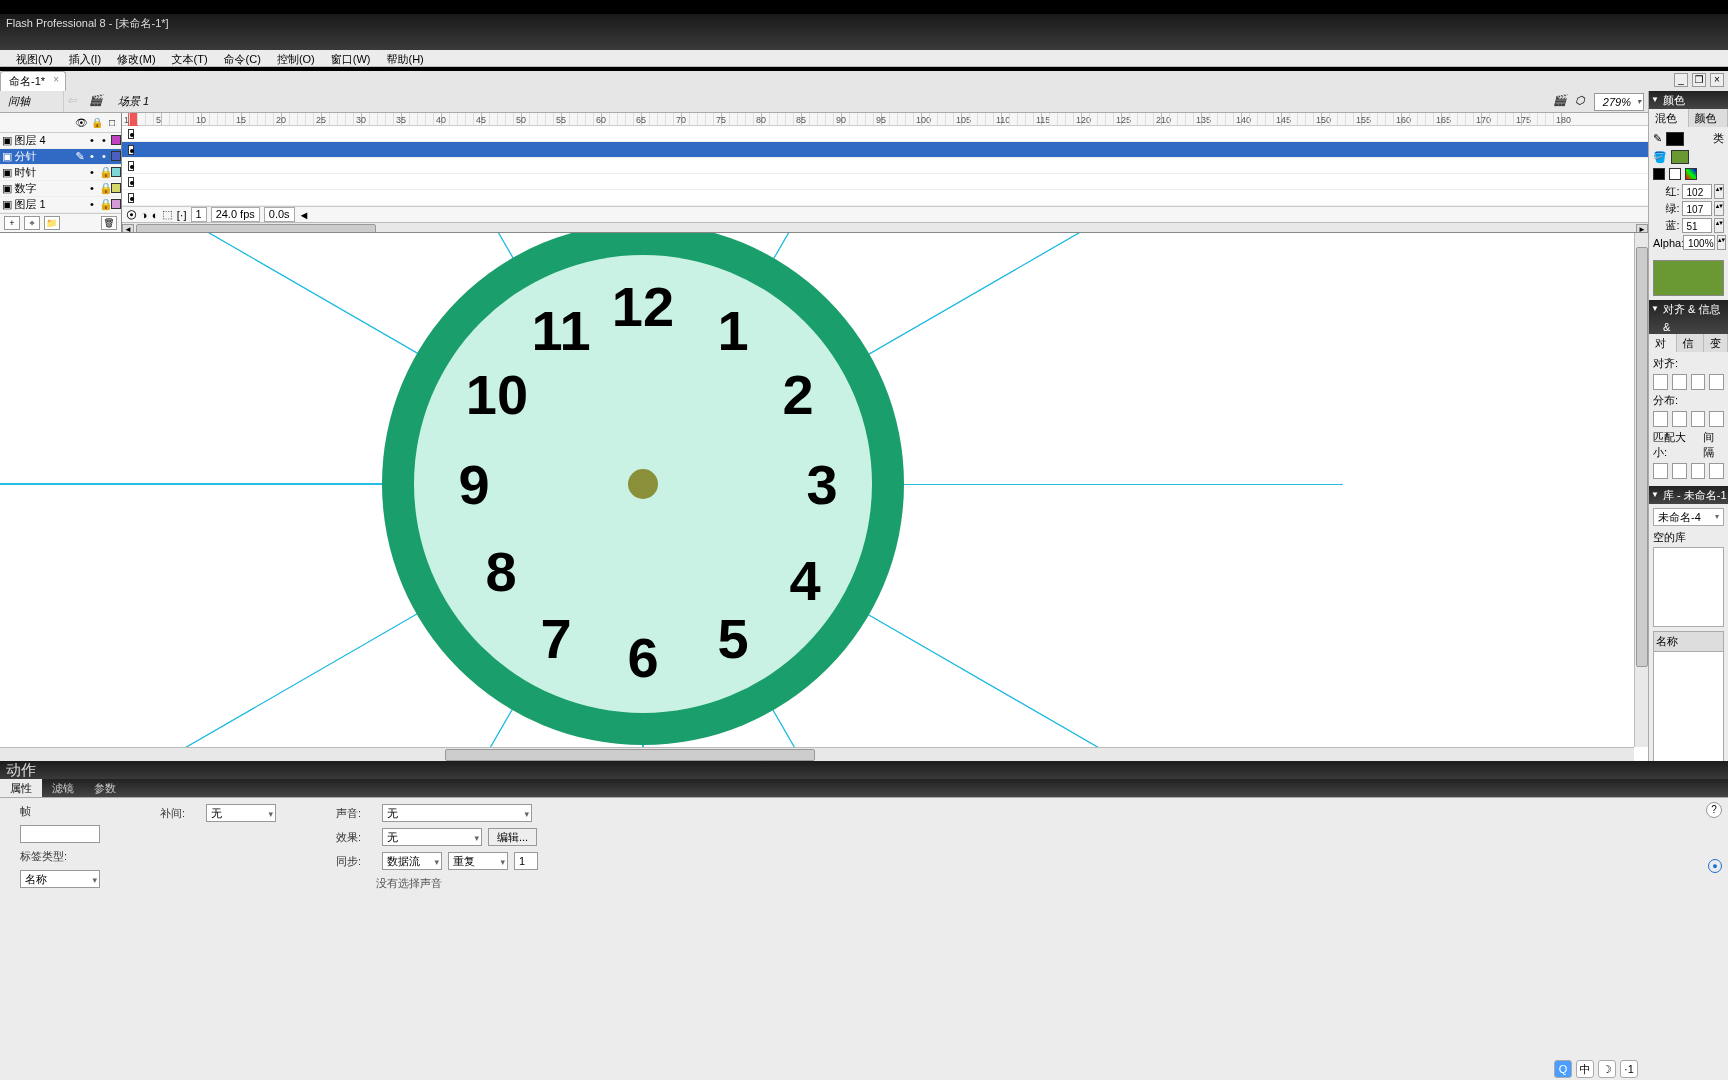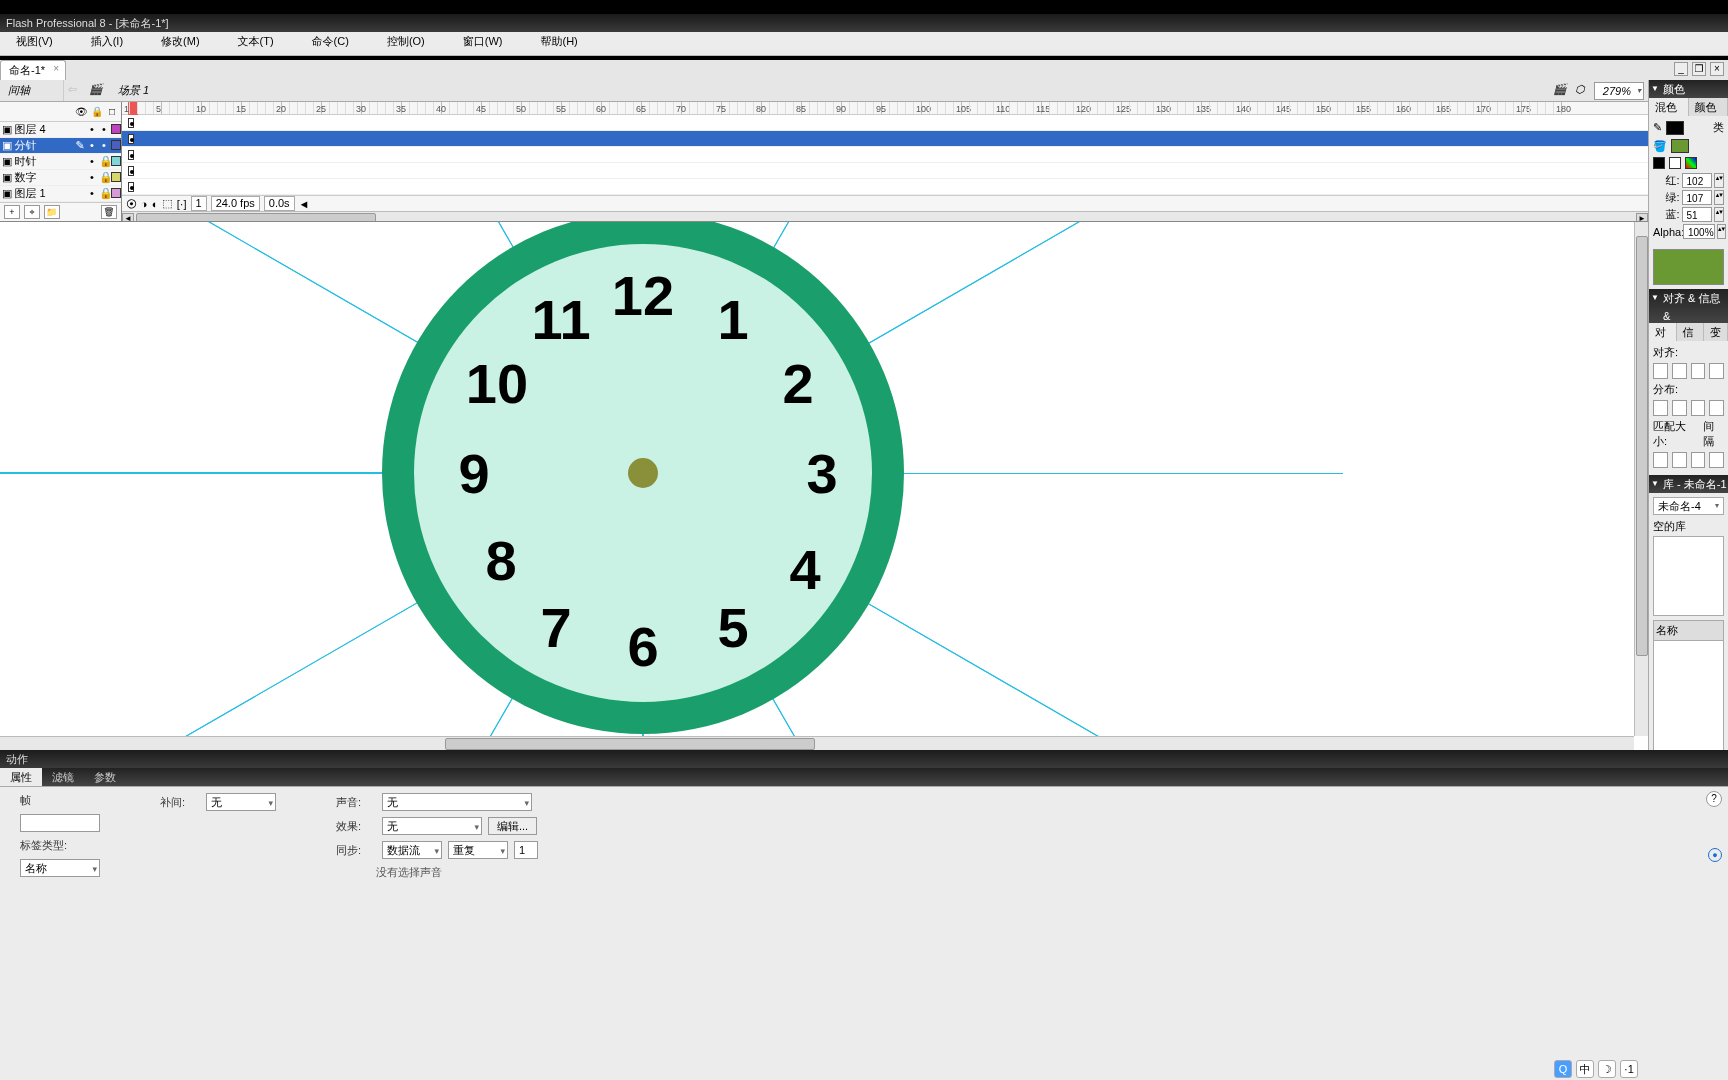--- a/index.html
+++ b/index.html
@@ -1,23 +1,23 @@
 <!DOCTYPE html>
 <html><head>
 <meta charset="utf-8">
 <style>
 * { box-sizing: border-box; margin: 0; padding: 0; font-family: "Microsoft YaHei", Arial, sans-serif; font-size: 11px; }
 body { background: #ececec; overflow: hidden; width: 1728px; height: 1080px; position: relative; }
 
 
-.titlebar { height: 18px; background: linear-gradient(#1a1a1a,#3a3a3a); color: #ddd; padding-left: 6px; line-height: 18px; font-size: 11px; }
+.titlebar { height: 36px; background: linear-gradient(#1a1a1a,#3a3a3a); color: #ddd; padding-left: 6px; line-height: 18px; font-size: 11px; }
 .black-strip { height: 14px; background: #000; }
 
 
-.menubar { height: 24px; background: #ececec; border-bottom: 1px solid #bbb; display: flex; padding-left: 8px; gap: 22px; }
+.menubar { height: 17px; background: #ececec; border-bottom: 1px solid #bbb; display: flex; padding-left: 8px; }
 .menubar span { padding: 2px 8px; cursor: pointer; }
 
 
 .doctabs { height: 20px; background: #e6e6e6; position: relative; display: flex; align-items: flex-start; }
 .doctab { background: #fff; border: 1px solid #aaa; border-bottom: none; padding: 2px 20px 2px 8px; position: relative; border-radius: 3px 3px 0 0; }
 .doctab .x { position: absolute; right: 4px; top: 3px; width: 10px; height: 10px; color: #888; font-size: 10px; line-height: 10px; text-align: center; }
 .wincontrols { position: absolute; right: 4px; top: 2px; display: flex; gap: 4px; }
 .wincontrols div { width: 14px; height: 14px; border: 1px solid #999; background: #eee; font-size: 10px; text-align: center; line-height: 12px; }
 
 
@@ -73,21 +73,21 @@
 .clock-ring { position: absolute; left: 382px; top: -10px; width: 522px; height: 522px; border-radius: 50%; background: #1a9e6b; }
 .clock-face { position: absolute; left: 414px; top: 22px; width: 458px; height: 458px; border-radius: 50%; background: #c9f2e5; }
 .clock-center { position: absolute; left: 628px; top: 236px; width: 30px; height: 30px; border-radius: 50%; background: #8a8f3a; }
 .clocknum { position: absolute; font-family: "Arial Black", Arial, sans-serif; font-weight: 900; font-size: 56px; color: #000; transform: translate(-50%,-50%); }
 .stage-hscroll { position: absolute; left: 0; right: 14px; bottom: 0; height: 14px; background: #e8e8e8; border-top: 1px solid #bbb; }
 .stage-hscroll .thumb { position: absolute; left: 445px; top: 1px; width: 370px; height: 12px; background: #ccc; border: 1px solid #999; border-radius: 2px; }
 .stage-vscroll { position: absolute; right: 0; top: 0; bottom: 14px; width: 14px; background: #e8e8e8; border-left: 1px solid #bbb; }
 .stage-vscroll .thumb { position: absolute; top: 14px; left: 1px; width: 12px; height: 420px; background: #ccc; border: 1px solid #999; border-radius: 2px; }
 
 
-.actionsbar { height: 18px; background: linear-gradient(#1c1c1c,#3a3a3a); color: #ddd; padding-left: 6px; line-height: 18px; font-size: 11px; }
+.actionsbar { height: 18px; background: linear-gradient(#1c1c1c,#3a3a3a); color: #ddd; padding-left: 6px; line-height: 18px; font-size: 15px; }
 
 
 .proptabs { height: 18px; background: linear-gradient(#222,#444); display: flex; }
 .proptab { padding: 2px 10px; color: #ccc; font-size: 11px; }
 .proptab.active { background: #ececec; color: #000; }
 .propbody { background: #ececec; flex: 1; display: flex; padding: 6px 20px; gap: 60px; border-top: 1px solid #aaa; position: relative; }
 .propcol { display: flex; flex-direction: column; gap: 6px; }
 .proprow { display: flex; align-items: center; gap: 6px; font-size: 11px; }
 .proprow label { min-width: 40px; color: #333; }
 .combo { border: 1px solid #999; background: #fff; height: 18px; min-width: 60px; padding: 0 14px 0 4px; position: relative; line-height: 16px; font-size: 11px; }
@@ -400,21 +400,21 @@
               <div class="rtick"></div>
               <div class="rtick"></div>
               <div class="rtick major">
                 <div class="num">125</div>
               </div>
               <div class="rtick"></div>
               <div class="rtick"></div>
               <div class="rtick"></div>
               <div class="rtick"></div>
               <div class="rtick major">
-                <div class="num">130</div>
+                <div class="num">210</div>
               </div>
               <div class="rtick"></div>
               <div class="rtick"></div>
               <div class="rtick"></div>
               <div class="rtick"></div>
               <div class="rtick major">
                 <div class="num">135</div>
               </div>
               <div class="rtick"></div>
               <div class="rtick"></div>

